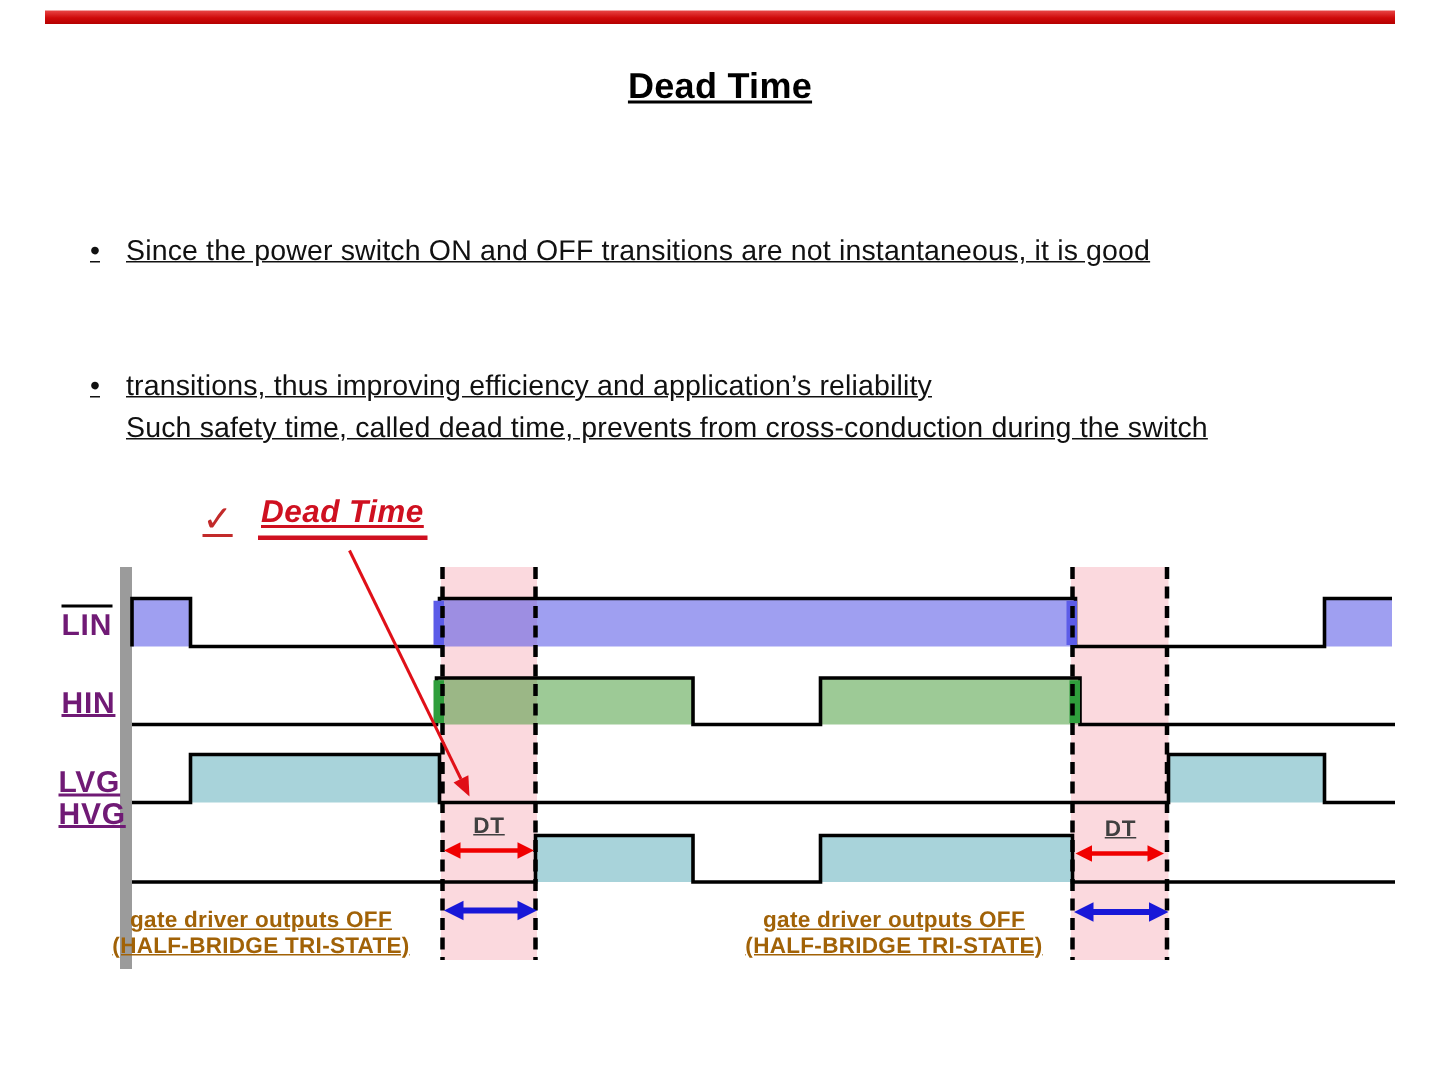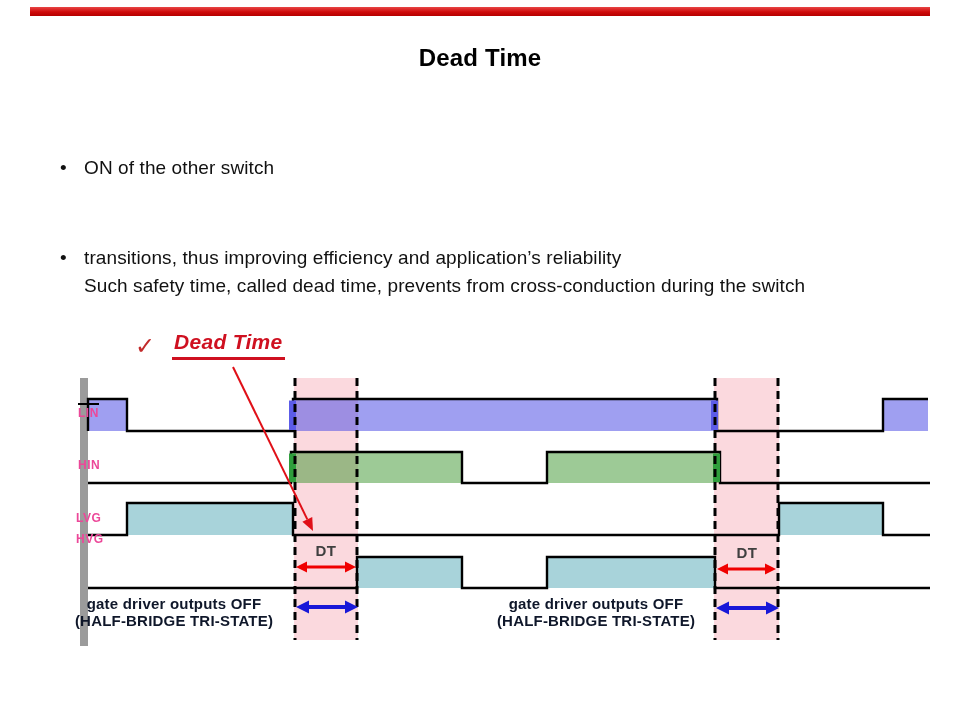--- a/index.html
+++ b/index.html
@@ -1,47 +1,47 @@
 <!DOCTYPE html>
 <html><head>
 <meta charset="utf-8">
 <style>
   html,body{margin:0;padding:0;}
   body{
     width:960px;height:720px;position:relative;background:#ffffff;
     font-family:"Liberation Sans","DejaVu Sans",sans-serif;overflow:hidden;color:#000;
   }
-  .abs{position:absolute;}
+  .abs{position:absolute;text-decoration:underline;}
   .top-bar{left:30px;top:7px;width:900px;height:9px;
     background:linear-gradient(180deg,#e84545 0%,#cf0a0a 55%,#b50000 100%);}
   .title{left:0;top:44px;width:960px;text-align:center;
     font-size:24px;font-weight:bold;letter-spacing:0.2px;}
   .bullet-marker{font-size:19px;line-height:28px;color:#111;}
   .bullet-text{font-size:19px;line-height:28px;color:#111;letter-spacing:0.1px;}
   .bullet-text .line{white-space:nowrap;}
   .check{left:135px;top:332px;font-size:24px;color:#c22a2a;font-weight:bold;}
   .callout-label{left:172px;top:330px;font-size:21px;font-weight:bold;font-style:italic;
     color:#cf1020;border-bottom:3px solid #cf1020;padding:0 2px 3px 2px;letter-spacing:0.3px;}
-  .sig-label{font-size:12px;font-weight:bold;color:#ec4899;letter-spacing:0.5px;margin-left:37px;}
+  .sig-label{font-size:20px;font-weight:bold;color:#701a75;letter-spacing:0.5px;}
   .sig-label .ol{display:inline-block;border-top:2.5px solid #000;padding-top:1px;}
   .dt-label{font-size:15px;font-weight:bold;color:#404040;text-align:center;letter-spacing:0.5px;}
-  .caption{font-size:15px;font-weight:bold;color:#0f172a;text-align:center;
-    line-height:16.5px;letter-spacing:0.2px;}
+  .caption{font-size:15px;font-weight:bold;color:#a16207;text-align:center;
+    line-height:16.5px;letter-spacing:0.2px;margin-top:10px;}
   svg{position:absolute;left:0;top:0;}
 </style>
 </head>
 <body>
 
 <div class="abs top-bar"></div>
 
 <div class="abs title">Dead Time</div>
 
 <div class="abs bullet-marker" style="left:60px;top:154px;">•</div>
 <div class="abs bullet-text" style="left:84px;top:154px;">
-  <div class="line">ON of the other switch</div>
+  <div class="line">Since the power switch ON and OFF transitions are not instantaneous, it is good</div>
 </div>
 <div class="abs bullet-marker" style="left:60px;top:244px;">•</div>
 <div class="abs bullet-text" style="left:84px;top:244px;">
   <div class="line">transitions, thus improving efficiency and application’s reliability</div>
   <div class="line">Such safety time, called dead time, prevents from cross-conduction during the switch</div>
 </div>
 
 <div class="abs check">✓</div>
 <div class="abs callout-label">Dead Time</div>
 

